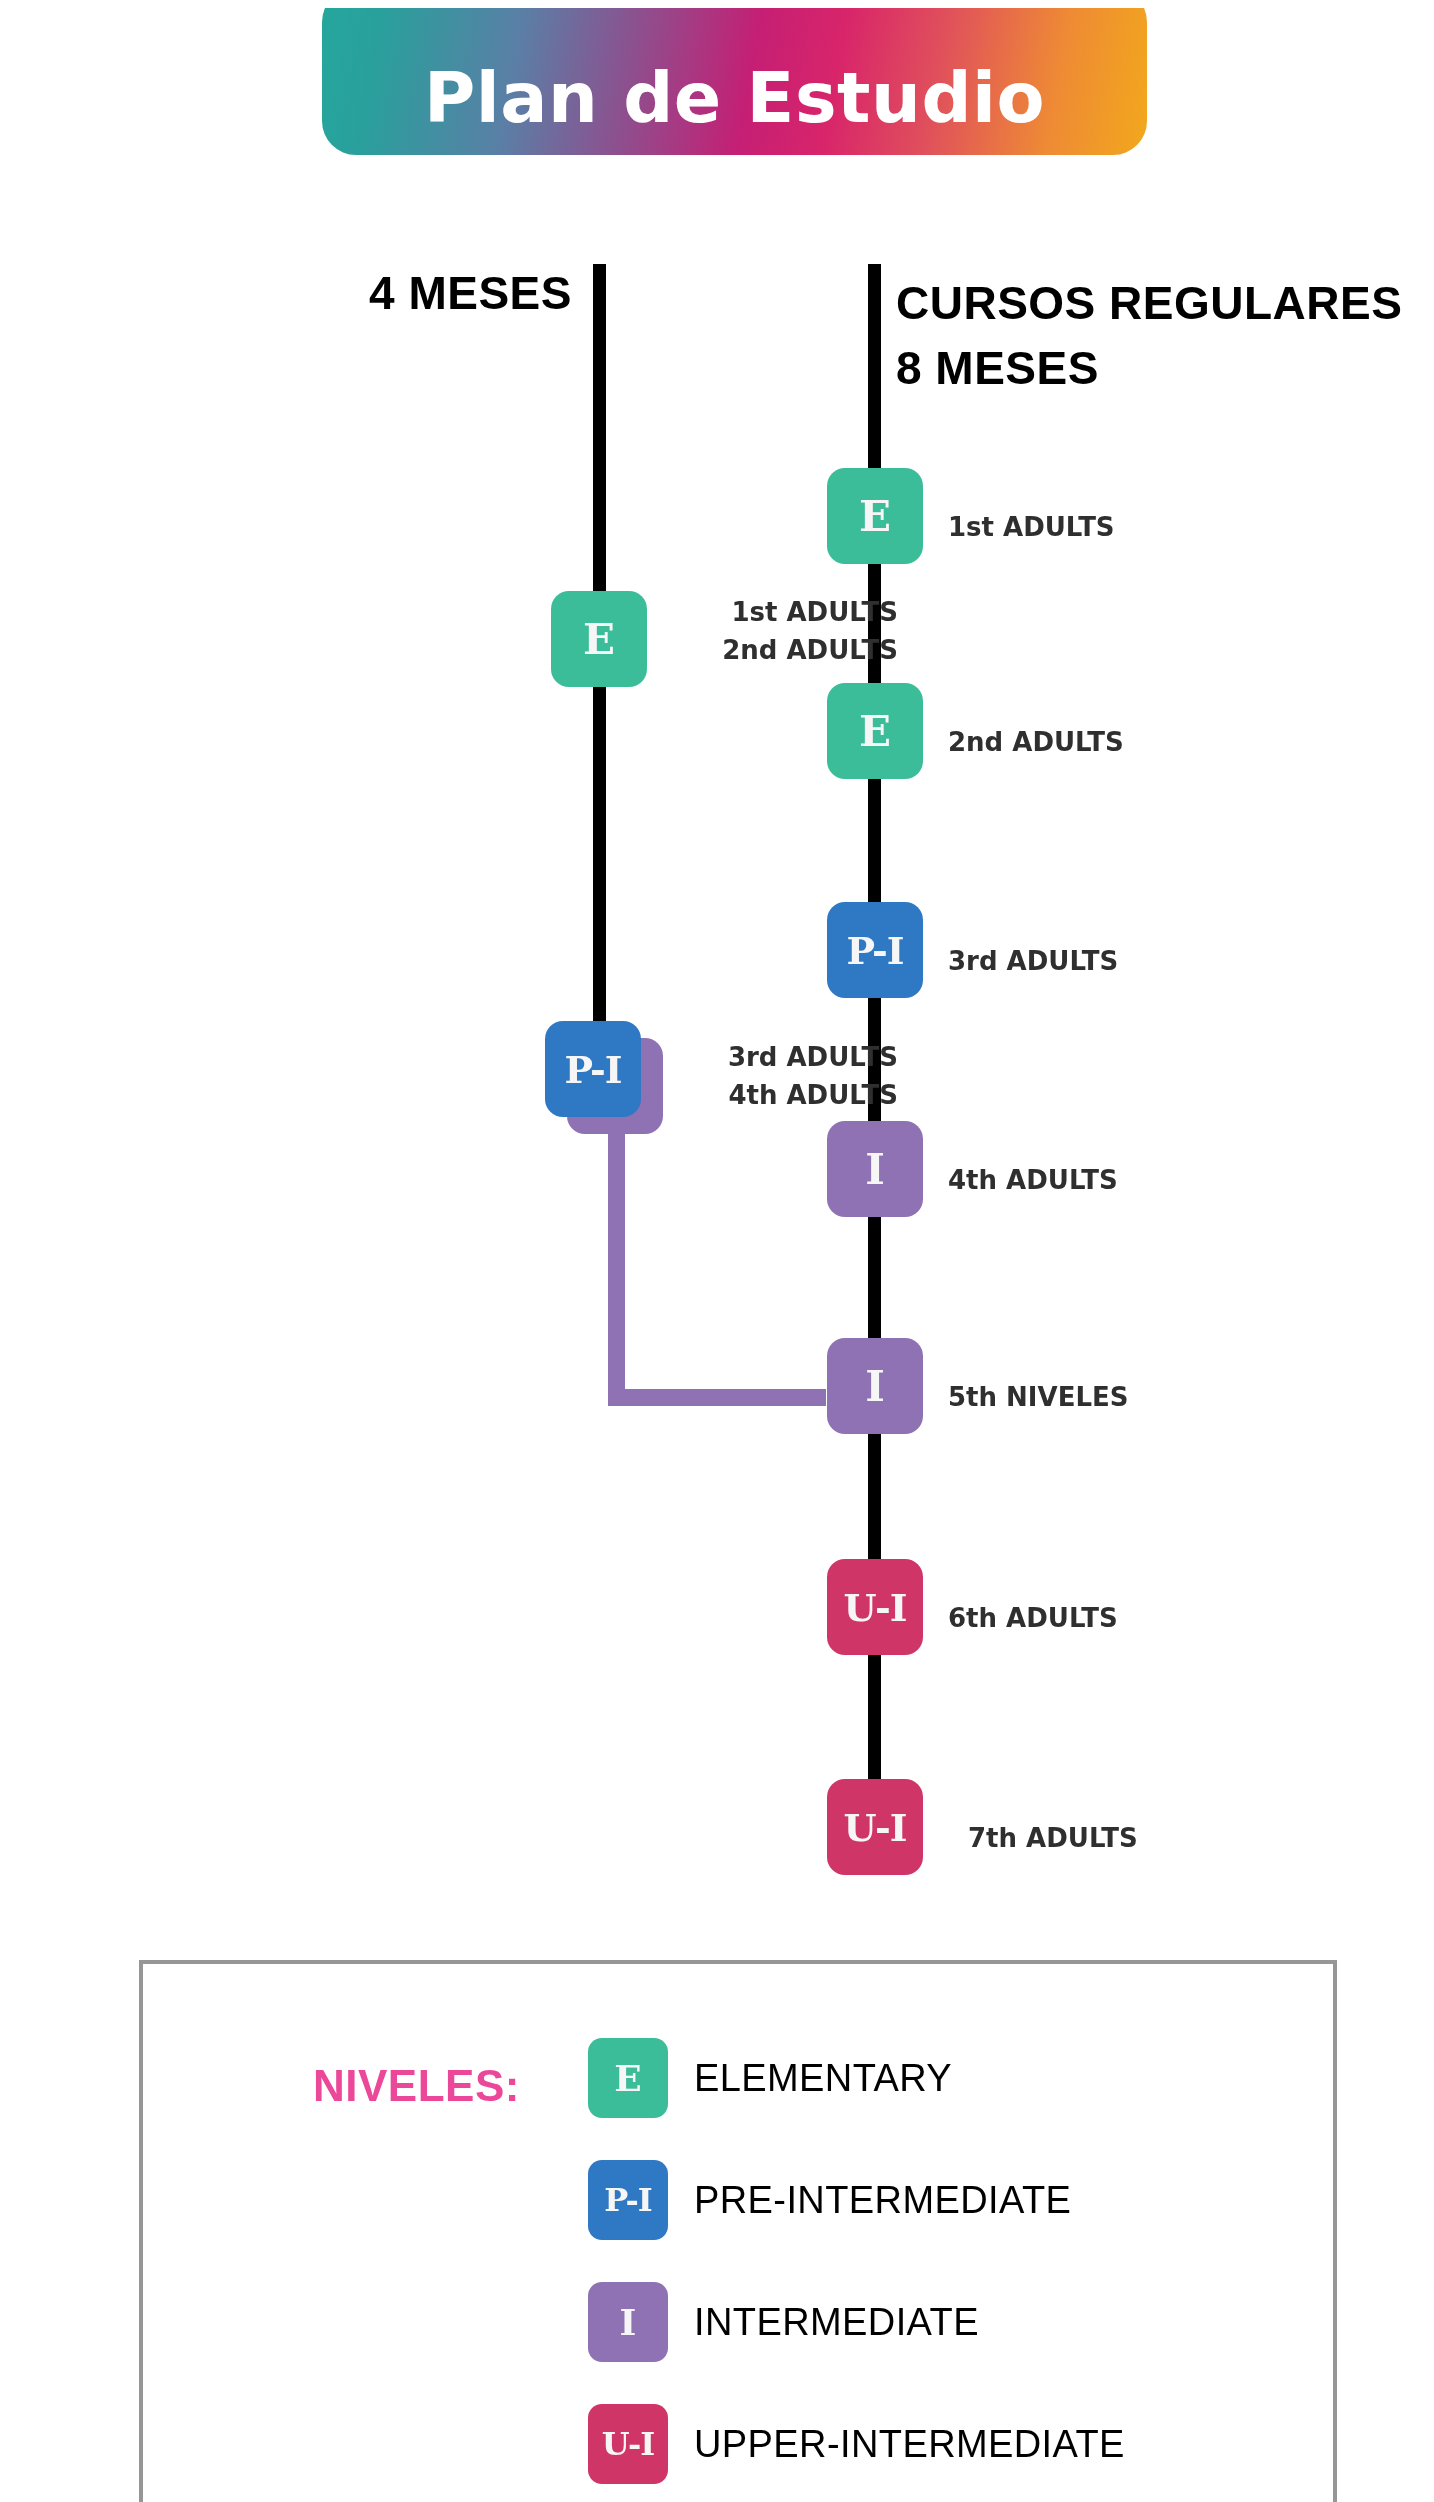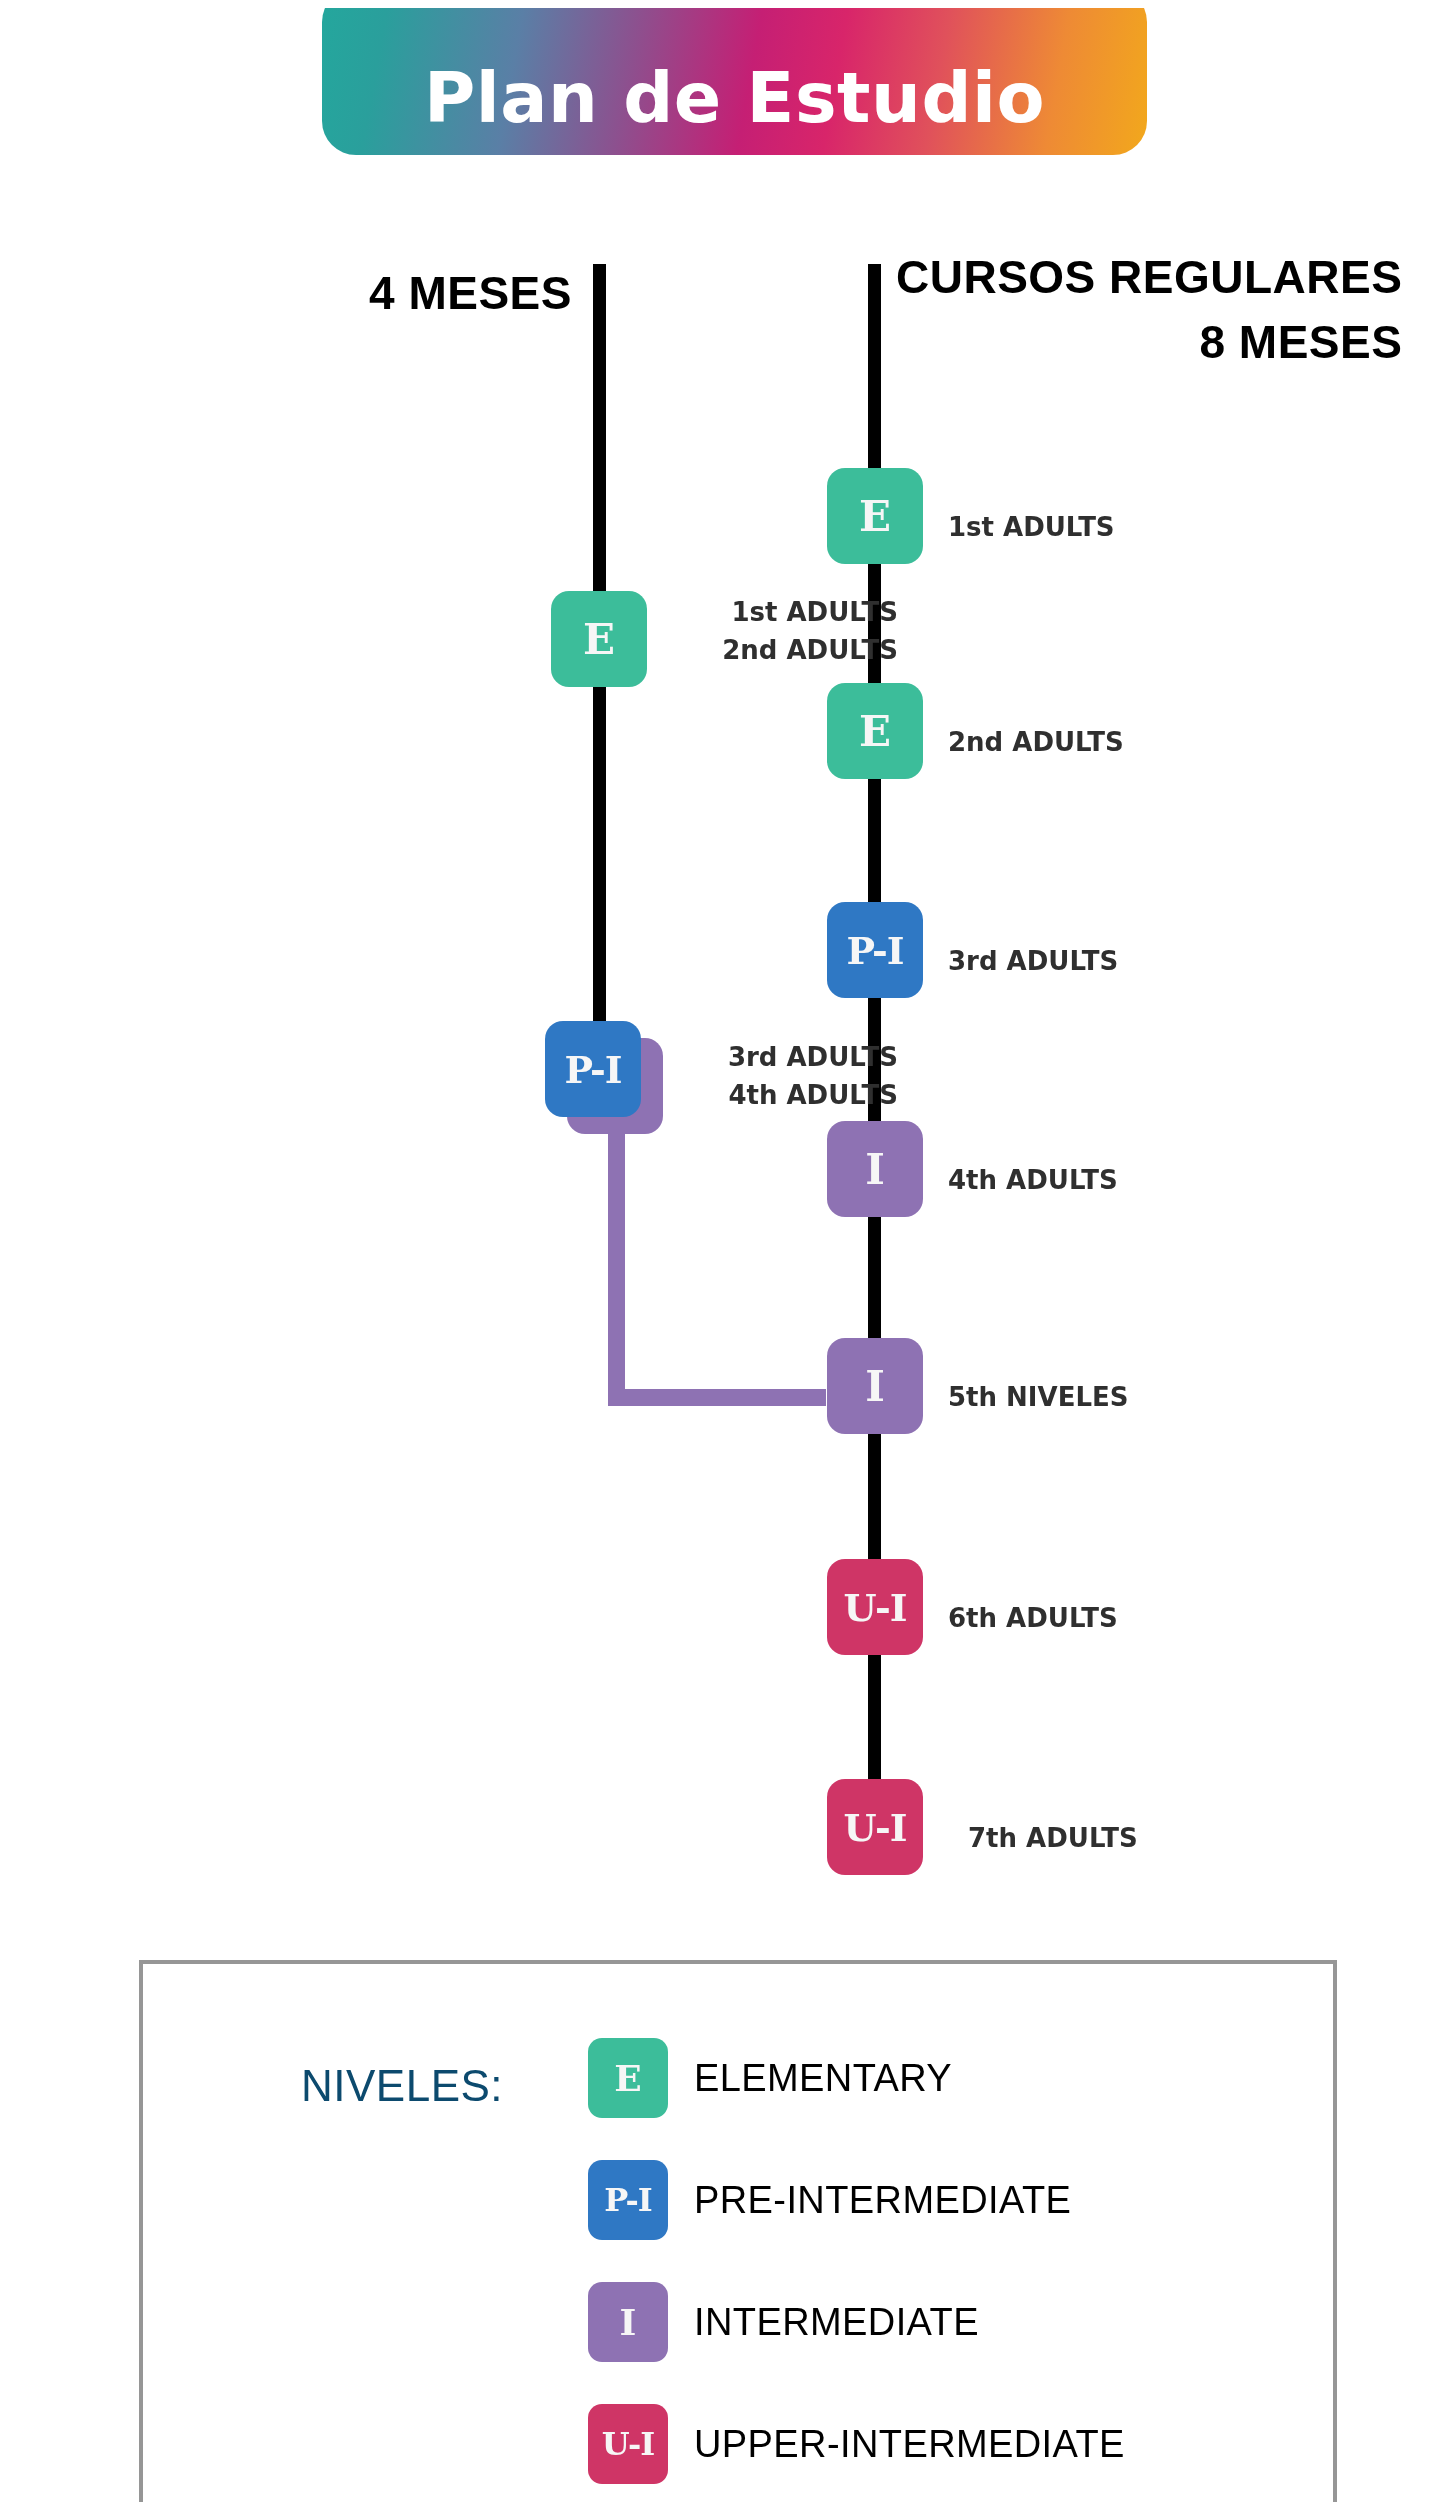--- a/index.html
+++ b/index.html
@@ -59,21 +59,21 @@
     position: absolute;
     font-family: "Liberation Sans Narrow", "Liberation Sans", sans-serif;
     font-weight: 700;
     color: #000000;
     font-size: 46px;
     line-height: 1.32;
     letter-spacing: 0.5px;
     white-space: nowrap;
   }
   .col-head.left  { right: 866px; top: 243px; text-align: right; }
-  .col-head.right { left: 876px;  top: 231px; text-align: right; }
+  .col-head.right { left: 876px;  top: 257px; text-align: left; }
   .col-head .ln2 { display: block; }
 
   
   .spine {
     position: absolute;
     width: 13px;
     background: #000000;
     z-index: 1;
   }
   .spine.left  { left: 577px; top: 248px;  height: 800px; }
@@ -153,27 +153,27 @@
     position: absolute;
     left: 123px;
     top: 1944px;
     width: 1198px;
     height: 600px;
     border: 4px solid #969696;
     background: #ffffff;
   }
   .legend-title {
     position: absolute;
-    left: 154px;
+    left: 166px;
     top: 93px;
     font-family: "Liberation Sans Narrow", "Liberation Sans", sans-serif;
-    font-weight: 400;
+    font-weight: 700;
     font-size: 44px;
     letter-spacing: 0.5px;
-    color: #0c4a6e;
+    color: #ec4899;
     white-space: nowrap;
   }
   .legend-row {
     position: absolute;
     left: 437px;
     display: flex;
     align-items: center;
     gap: 18px;
   }
   .legend-chip {

